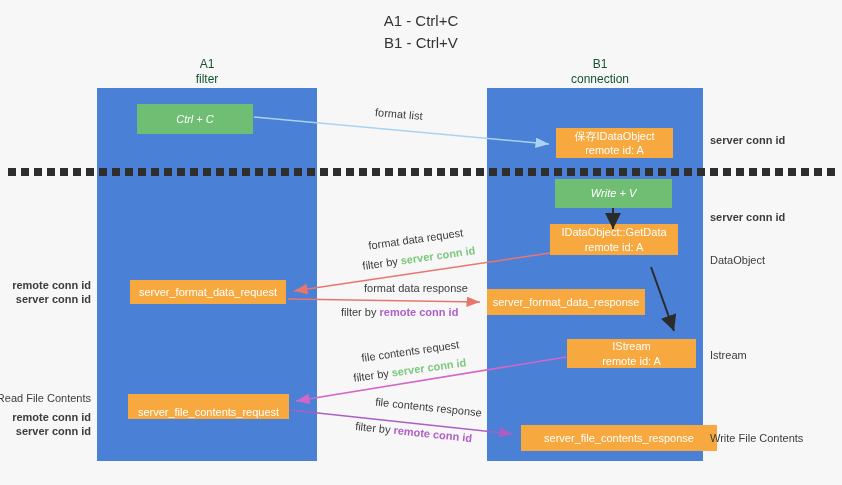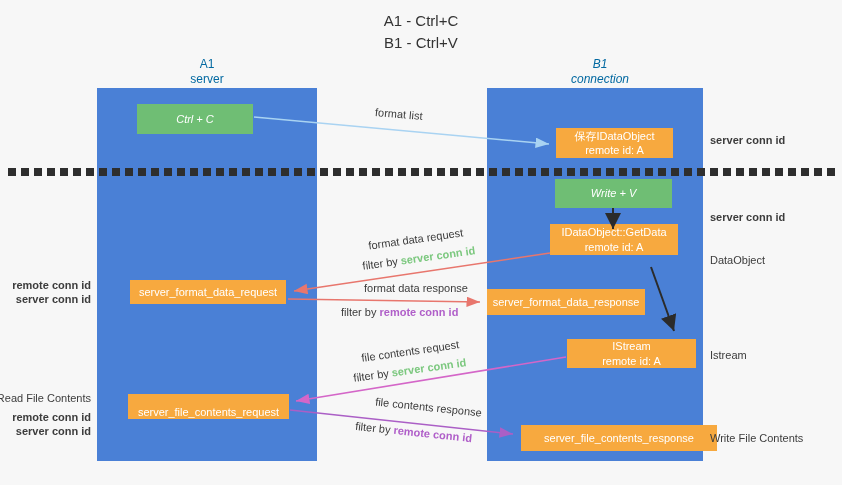--- a/index.html
+++ b/index.html
@@ -3,23 +3,23 @@
 <meta charset="utf-8">
 <style>
   * { margin:0; padding:0; box-sizing:border-box; }
   body { font-family:"Liberation Sans", sans-serif; background:#f7f7f7; }
   .canvas { position:relative; width:842px; height:485px; background:#f7f7f7; overflow:hidden; }
 
   .title { position:absolute; left:0; top:10px; width:842px; text-align:center;
            font-size:15px; color:#333; line-height:1.45; }
 
   .col-header { position:absolute; width:160px; text-align:center; font-size:12px;
-                color:#0369a1; line-height:1.25; }
+                color:#14532d; line-height:1.25; }
   .col-header.left  { left:127px; top:57px; }
-  .col-header.right { left:520px; top:57px;font-style:italic; }
+  .col-header.right { left:520px; top:57px; }
 
   .column { position:absolute; top:88px; height:373px; background:#4a80d6; }
   .column.left  { left:97px;  width:220px; }
   .column.right { left:487px; width:216px; }
 
   .dotted-line { position:absolute; left:8px; top:168px; width:828px; height:8px;
     background-image:repeating-linear-gradient(to right, #2e2e2e 0 8px, transparent 8px 13px);
     z-index:3; }
 
   .node { position:absolute; display:flex; flex-direction:column; align-items:center;
@@ -74,21 +74,21 @@
 
 <div class="canvas">
 
   <div class="title">
     <div>A1 - Ctrl+C</div>
     <div>B1 - Ctrl+V</div>
   </div>
 
   <div class="col-header left">
     <div>A1</div>
-    <div>server</div>
+    <div>filter</div>
   </div>
   <div class="col-header right">
     <div>B1</div>
     <div>connection</div>
   </div>
 
   <div class="column left"></div>
   <div class="column right"></div>
 
   <div class="dotted-line"></div>

